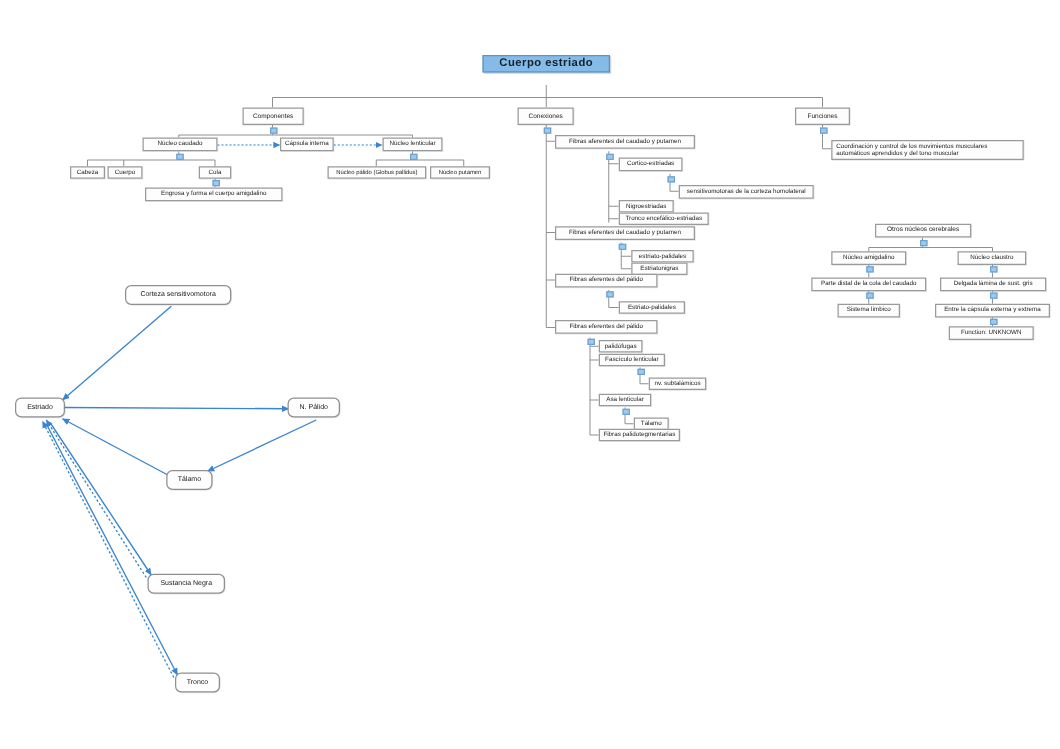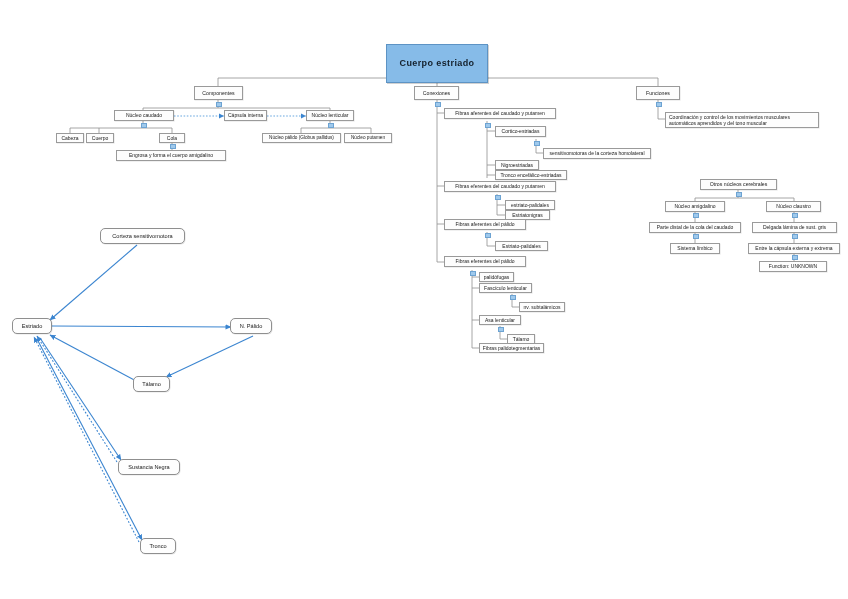--- a/index.html
+++ b/index.html
@@ -146,21 +146,21 @@
       <path d="M52,326 L231,327" marker-end="url(#arr)"></path>
       <path d="M253,336 L166,377" marker-end="url(#arr)"></path>
       <path d="M138,382 L50,335" marker-end="url(#arr)"></path>
       <path d="M40,338 L121,460" marker-end="url(#arr)"></path>
       <path d="M117,462 L37,336" marker-end="url(#arr)" stroke-dasharray="1.8 1.8"></path>
       <path d="M37,339 L142,540" marker-end="url(#arr)"></path>
       <path d="M139,542 L34,337" marker-end="url(#arr)" stroke-dasharray="1.8 1.8"></path>
     </g>
   </svg>
 
-  <div class="node root" style="left:386px;top:44px;width:102px;height:39px;">
+  <div class="node root" style="left:386px;top:44px;width:102px;height:14px;">
     <span>Cuerpo estriado</span>
   </div>
 
   <div class="node" style="left:194px;top:86px;width:49px;height:14px;">
     <span>Componentes</span>
   </div>
   <div class="handle" style="left:216.3px;top:102px;"></div>
 
   <div class="node" style="left:414px;top:86px;width:45px;height:14px;">
     <span>Conexiones</span>

